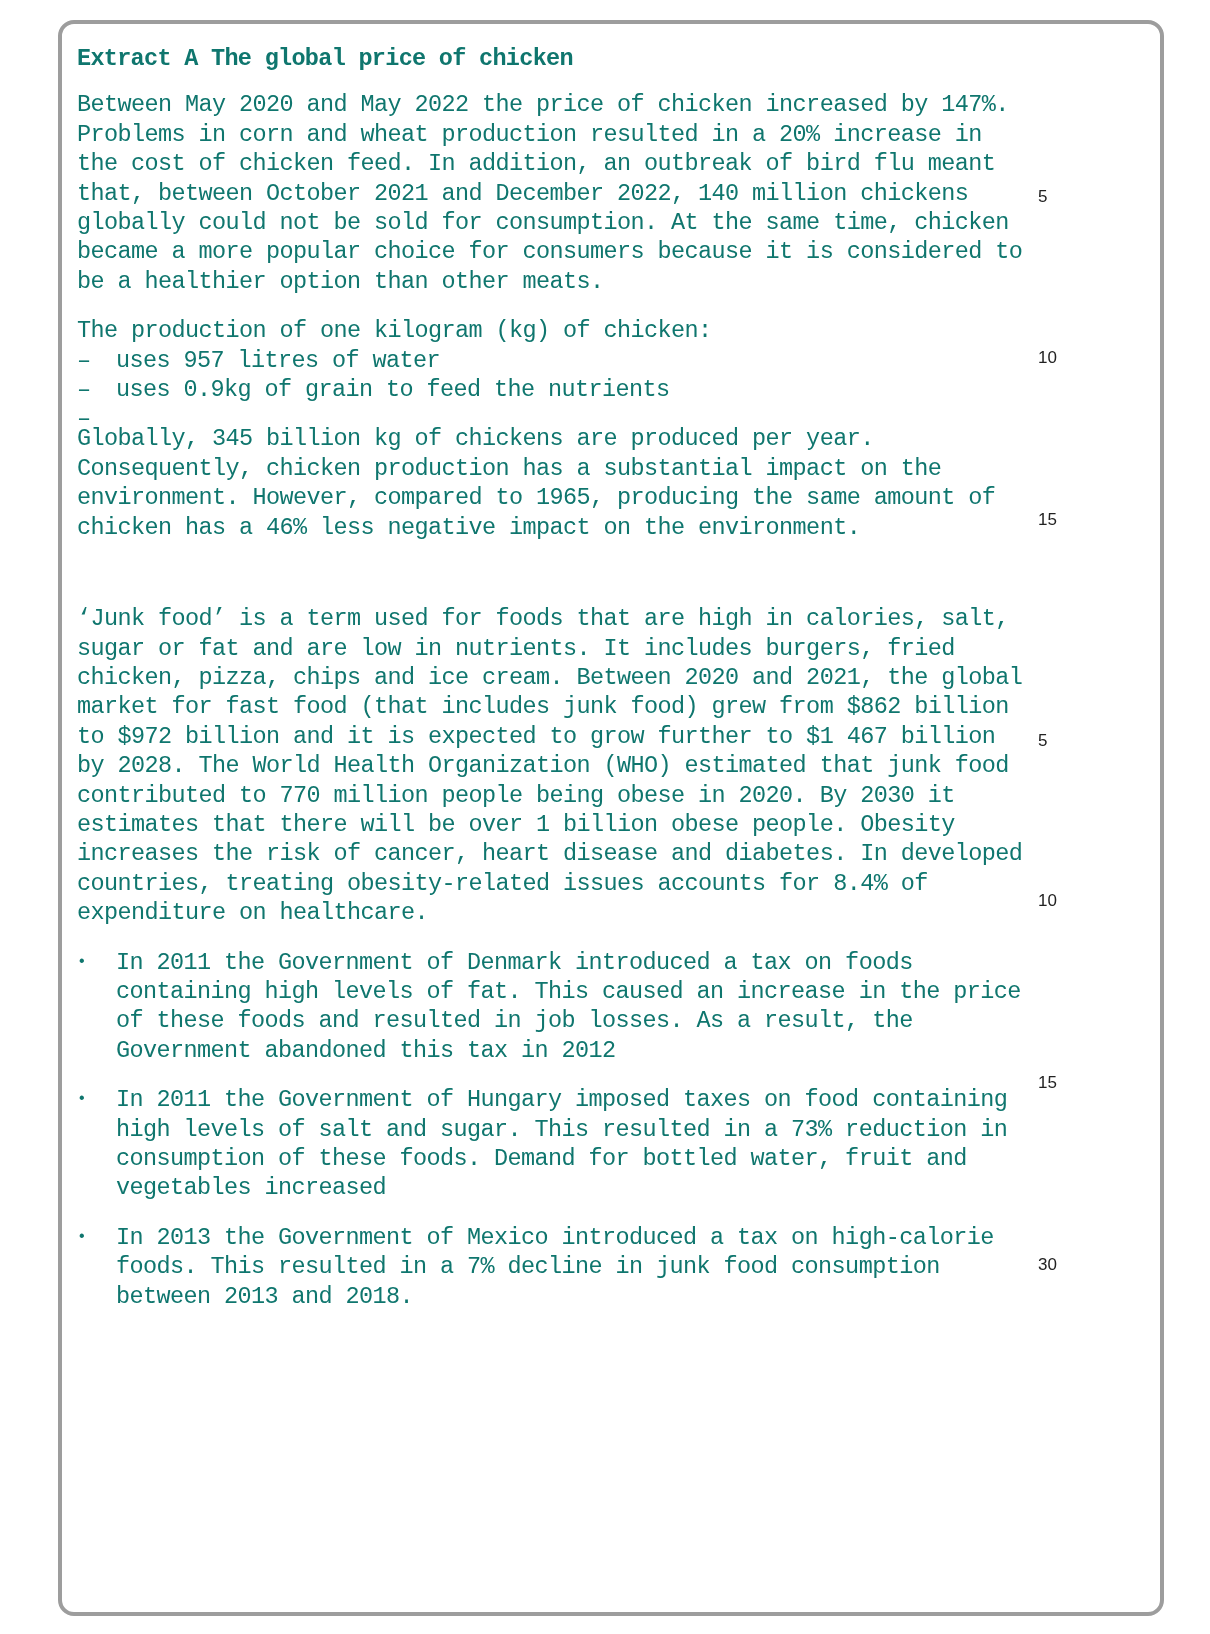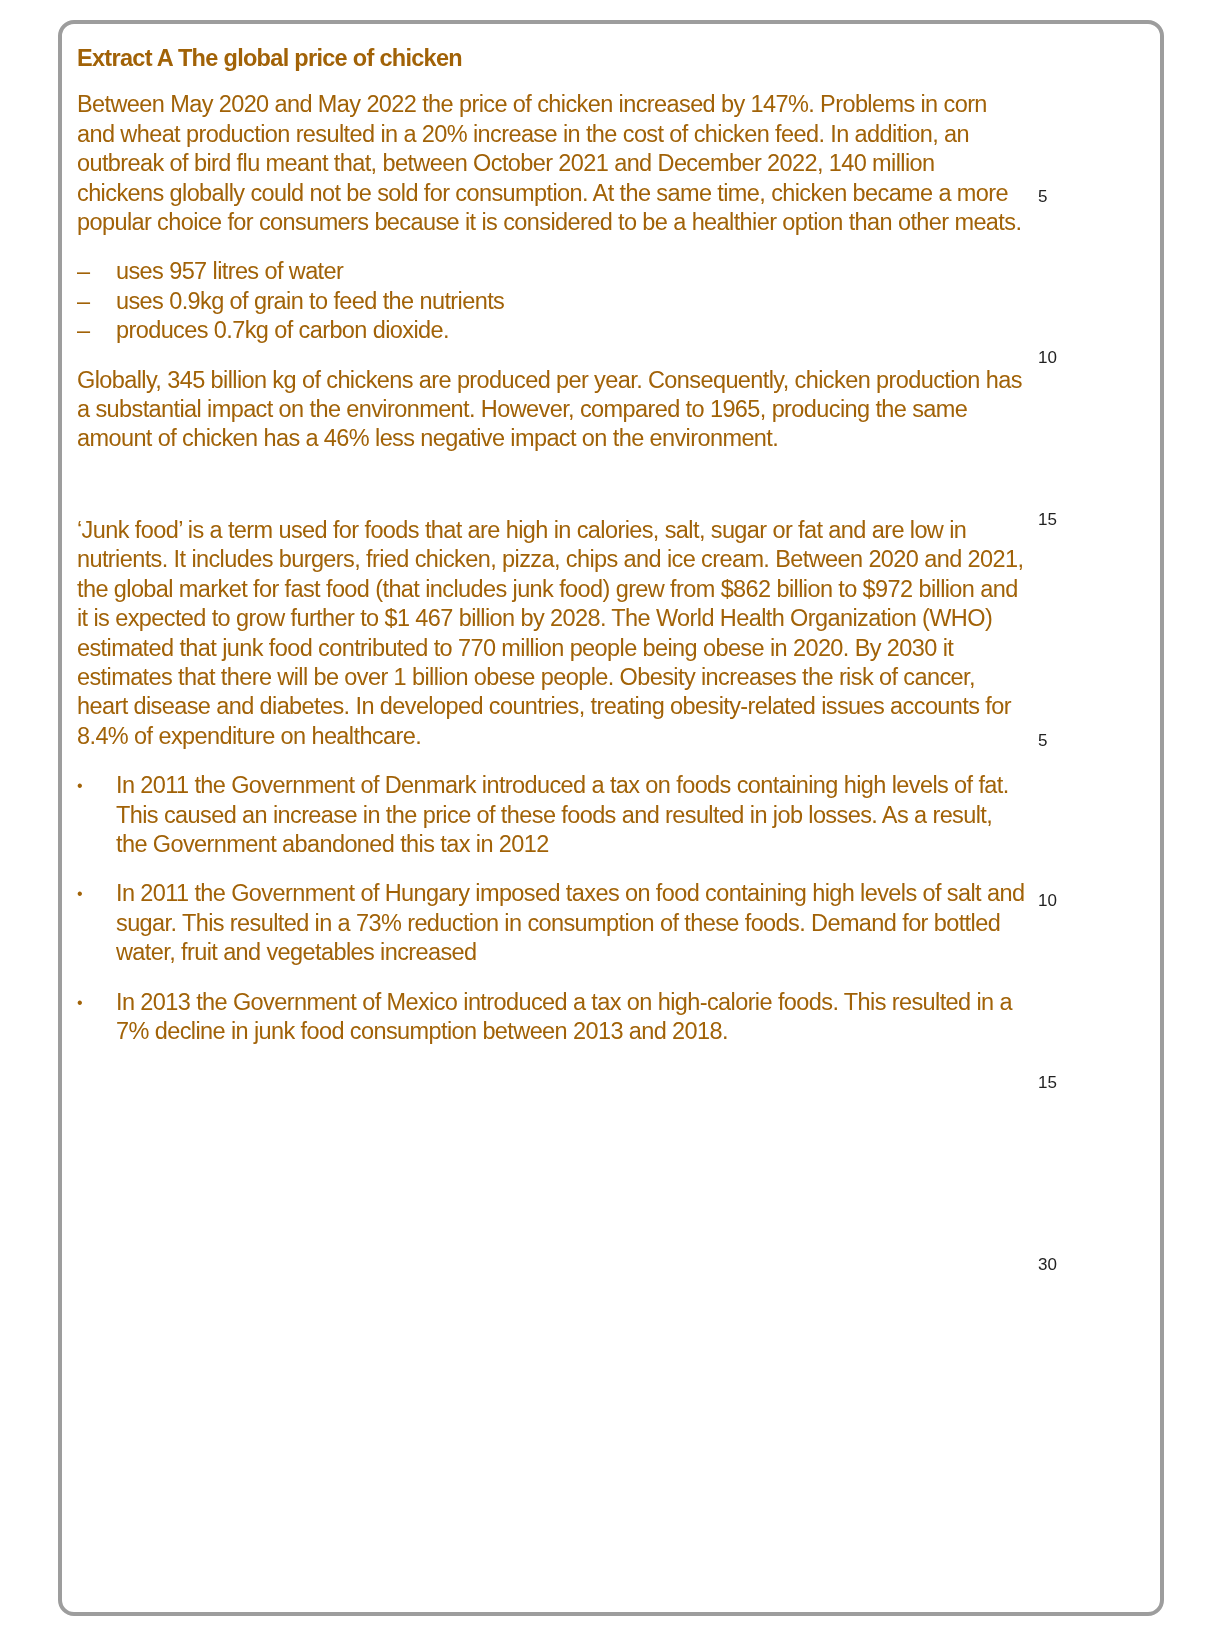--- a/index.html
+++ b/index.html
@@ -3,21 +3,21 @@
 <meta charset="utf-8">
 <style>
   html, body { margin: 0; padding: 0; background: #ffffff; }
   body { width: 1210px; height: 1634px; position: relative; overflow: hidden; }
   .frame {
     position: absolute; left: 58px; top: 20px; width: 1106px; height: 1596px;
     border: 4px solid #9d9d9d; border-radius: 16px; box-sizing: border-box; background: #fff;
   }
   .content {
     position: absolute; left: 77px; top: 44px; width: 950px;
-    font-family: Liberation Sans, sans-serif; color: #a16207; font-size: 23.5px; line-height: 29.4px;
+    font-family: Liberation Mono, monospace; color: #0f766e; font-size: 23.5px; line-height: 29.4px;
     letter-spacing: -0.6px;
   }
   .heading { font-weight: bold; margin: 0 0 17px 0; letter-spacing: -0.7px; }
   p { margin: 0 0 20px 0; }
   .dash-list, .bullet-list { list-style: none; padding: 0; margin: 0 0 20px 0; }
   .dash-list li { position: relative; padding-left: 39px; }
   .dash-list li .mk { position: absolute; left: 0; top: 0; }
   .bullet-list li { position: relative; padding-left: 39px; margin-bottom: 20px; }
   .bullet-list li .mk { position: absolute; left: 0; top: 0; font-size: 16px; }
   .section-gap { height: 42px; }
@@ -27,24 +27,25 @@
   }
 </style>
 </head>
 <body>
 
 <div class="frame"></div>
 
 <div class="content">
   <div class="heading">Extract A The global price of chicken</div>
   <p>Between May 2020 and May 2022 the price of chicken increased by 147%. Problems in corn and wheat production resulted in a 20% increase in the cost of chicken feed. In addition, an outbreak of bird flu meant that, between October 2021 and December 2022, 140 million chickens globally could not be sold for consumption. At the same time, chicken became a more popular choice for consumers because it is considered to be a healthier option than other meats.</p>
+  <div>The production of one kilogram (kg) of chicken:</div>
   <ul class="dash-list">
     <li><span class="mk">–</span><span>uses 957 litres of water</span></li>
     <li><span class="mk">–</span><span>uses 0.9kg of grain to feed the nutrients</span></li>
-    <li><span class="mk">–</span><span>produces 0.7kg of carbon dioxide.</span></li>
+    <li><span class="mk">–</span></li>
   </ul>
   <p>Globally, 345 billion kg of chickens are produced per year. Consequently, chicken production has a substantial impact on the environment. However, compared to 1965, producing the same amount of chicken has a 46% less negative impact on the environment.</p>
 
   <div class="section-gap"></div>
 
   <p>‘Junk food’ is a term used for foods that are high in calories, salt, sugar or fat and are low in nutrients. It includes burgers, fried chicken, pizza, chips and ice cream. Between 2020 and 2021, the global market for fast food (that includes junk food) grew from $862 billion to $972 billion and it is expected to grow further to $1 467 billion by 2028. The World Health Organization (WHO) estimated that junk food contributed to 770 million people being obese in 2020. By 2030 it estimates that there will be over 1 billion obese people. Obesity increases the risk of cancer, heart disease and diabetes. In developed countries, treating obesity-related issues accounts for 8.4% of expenditure on healthcare.</p>
   <ul class="bullet-list">
     <li><span class="mk">•</span><span>In 2011 the Government of Denmark introduced a tax on foods containing high levels of fat. This caused an increase in the price of these foods and resulted in job losses. As a result, the Government abandoned this tax in 2012</span></li>
     <li><span class="mk">•</span><span>In 2011 the Government of Hungary imposed taxes on food containing high levels of salt and sugar. This resulted in a 73% reduction in consumption of these foods. Demand for bottled water, fruit and vegetables increased</span></li>
     <li><span class="mk">•</span><span>In 2013 the Government of Mexico introduced a tax on high-calorie foods. This resulted in a 7% decline in junk food consumption between 2013 and 2018.</span></li>

